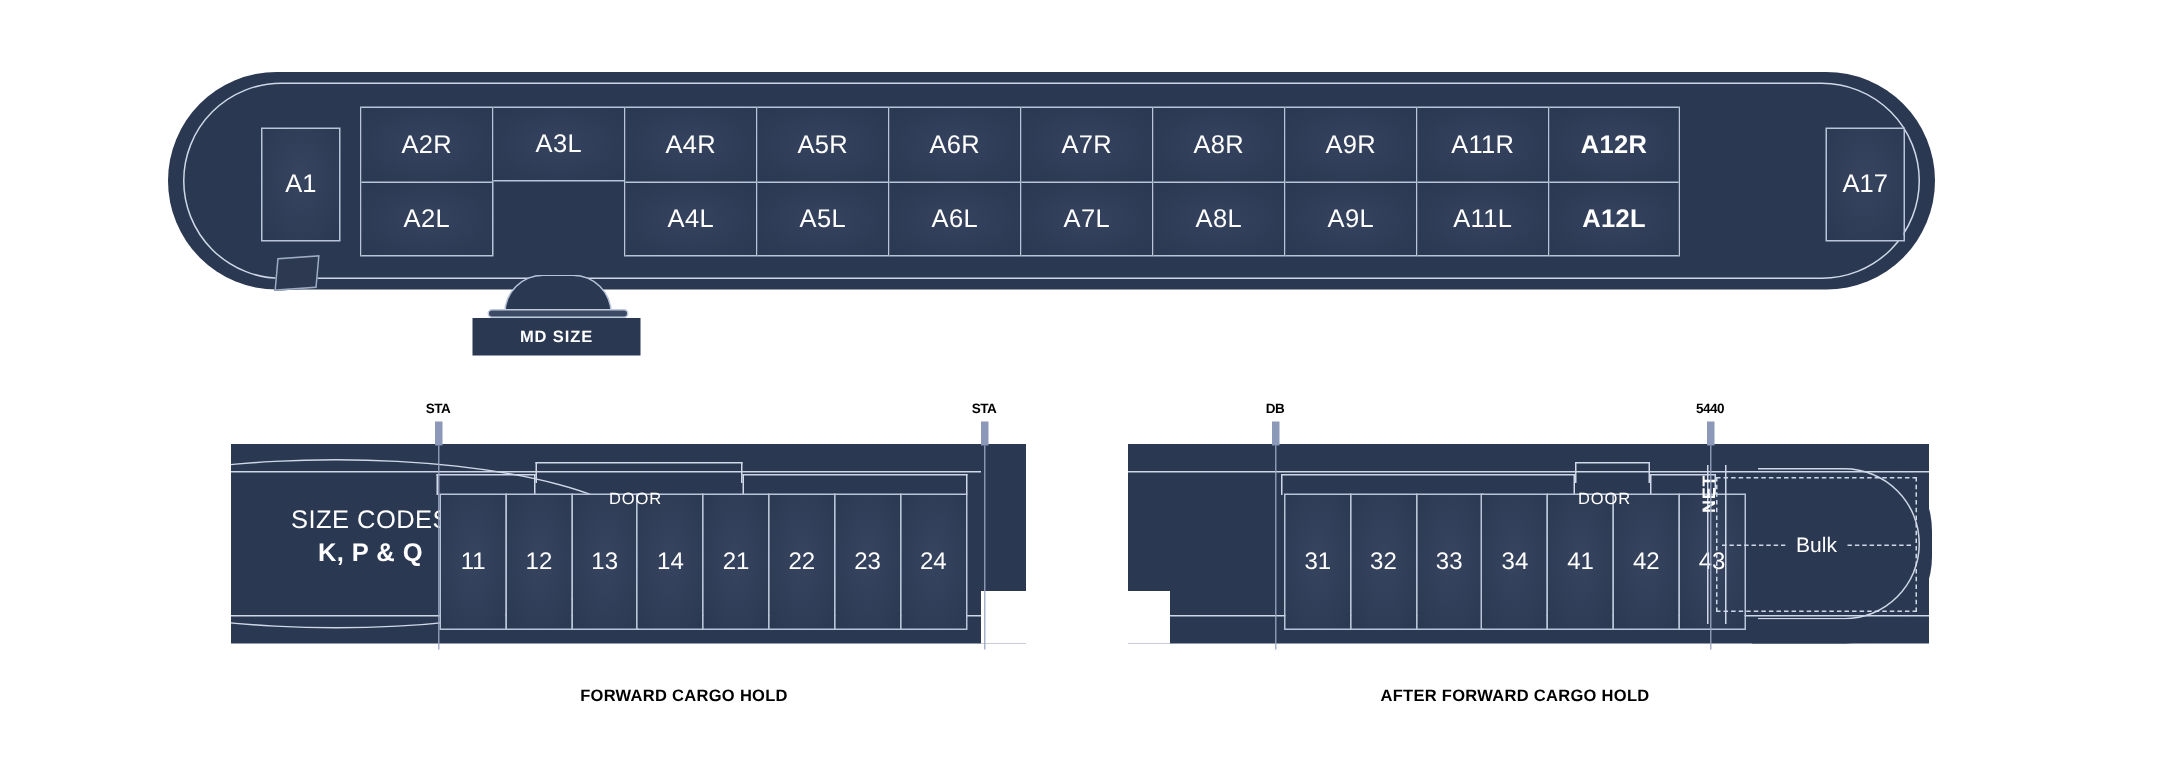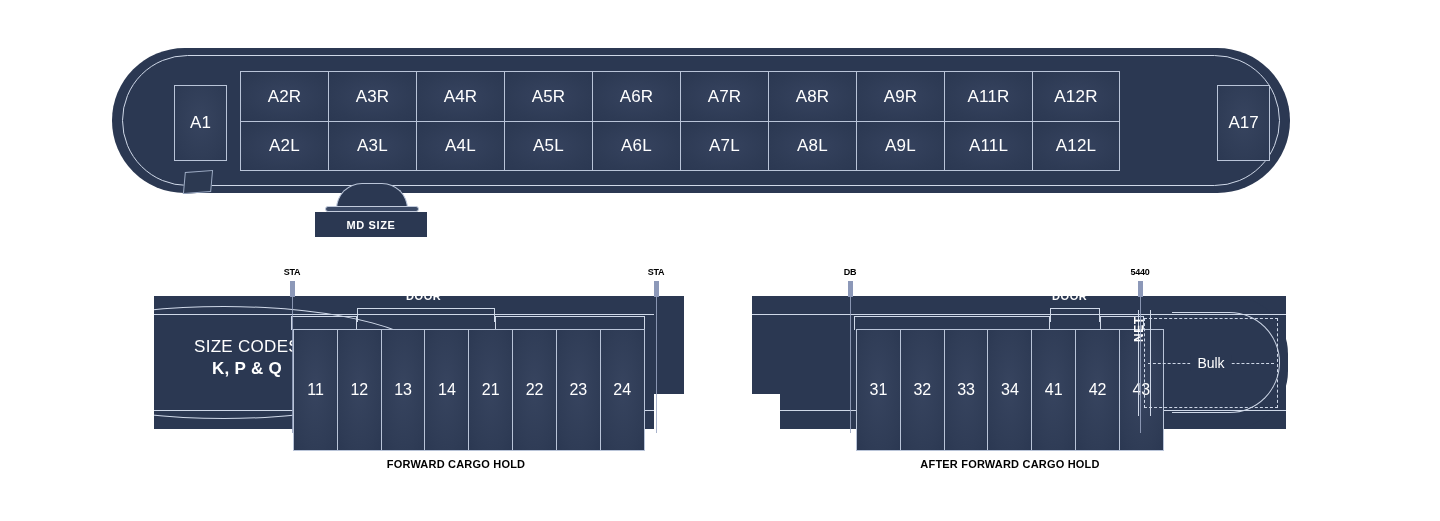--- a/index.html
+++ b/index.html
@@ -61,21 +61,21 @@
     top: 23px;
     display: flex;
   }
   .md-pair {
     display: flex;
     flex-direction: column;
     width: 88px;
     border-left: 1.2px solid var(--cell-line);
     box-sizing: border-box;
   }
-  .md-pair:last-child { border-right: 1.2px solid var(--cell-line); }
+  .md-pair:last-child { border-right: 1.2px solid var(--cell-line); font-weight: bold; }
   .md-cell {
     height: 50px;
     display: flex;
     align-items: center;
     justify-content: center;
     color: var(--txt);
     font-size: 17px;
     letter-spacing: .2px;
     background:
       radial-gradient(ellipse at 50% 50%, #36435f 0%, #2e3b55 68%, #2b3852 100%);
@@ -236,21 +236,21 @@
   }
   .size-codes .l1 { font-size: 17px; letter-spacing: .3px; }
   .size-codes .l2 { font-size: 17px; font-weight: 700; letter-spacing: .3px; }
 
   .pallet-row {
     position: absolute;
     display: flex;
   }
   .pallet {
     width: 45px;
-    height: 122px;
+    height: 91px;
     border: 1.2px solid var(--cell-line);
     box-sizing: border-box;
     margin-right: -1.2px;
     display: flex;
     align-items: center;
     justify-content: center;
     color: #ffffff;
     font-size: 16px;
     background:
       radial-gradient(ellipse at 50% 48%, #37445f 0%, #2f3c56 72%, #2b3852 100%);
@@ -262,23 +262,24 @@
     border-bottom: none;
     box-sizing: border-box;
     height: 14px;
     background: transparent;
   }
 
   .door-label {
     position: absolute;
     color: #ffffff;
     font-size: 11px;
-    font-weight: 700;
+    font-weight: 400;
     letter-spacing: .6px;
     white-space: nowrap;
+    margin-top: 37px;
   }
 
   .sta-tick {
     position: absolute;
     width: 5px;
     background: #8c98b8;
   }
   .sta-label {
     position: absolute;
     color: #000000;
@@ -415,23 +416,20 @@
     <div class="md-row">
       <div class="md-pair">
         <div class="md-cell">
             <span>A2R</span>
           </div>
         <div class="md-cell bot">
             <span>A2L</span>
           </div>
       </div>
       <div class="md-pair">
-        <div class="md-cell">
-            <span>A3R</span>
-          </div>
         <div class="md-cell bot">
             <span>A3L</span>
           </div>
       </div>
       <div class="md-pair">
         <div class="md-cell">
             <span>A4R</span>
           </div>
         <div class="md-cell bot">
             <span>A4L</span>

